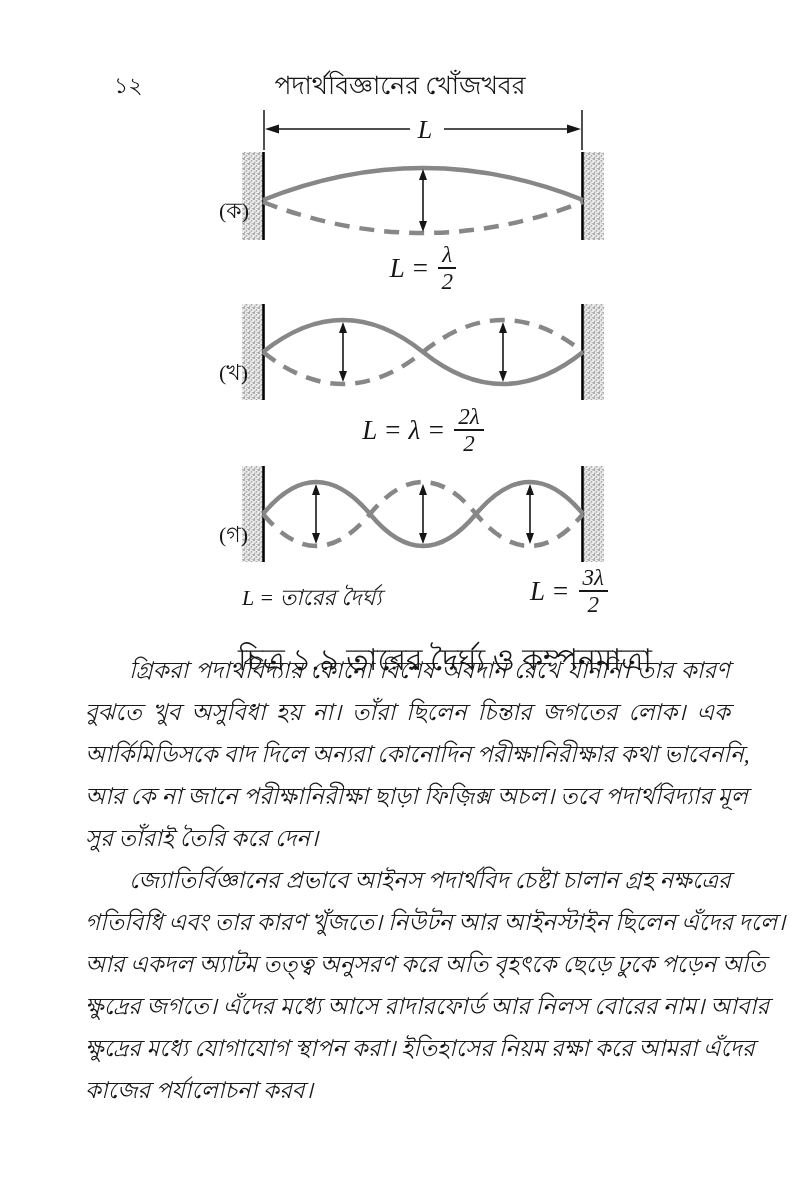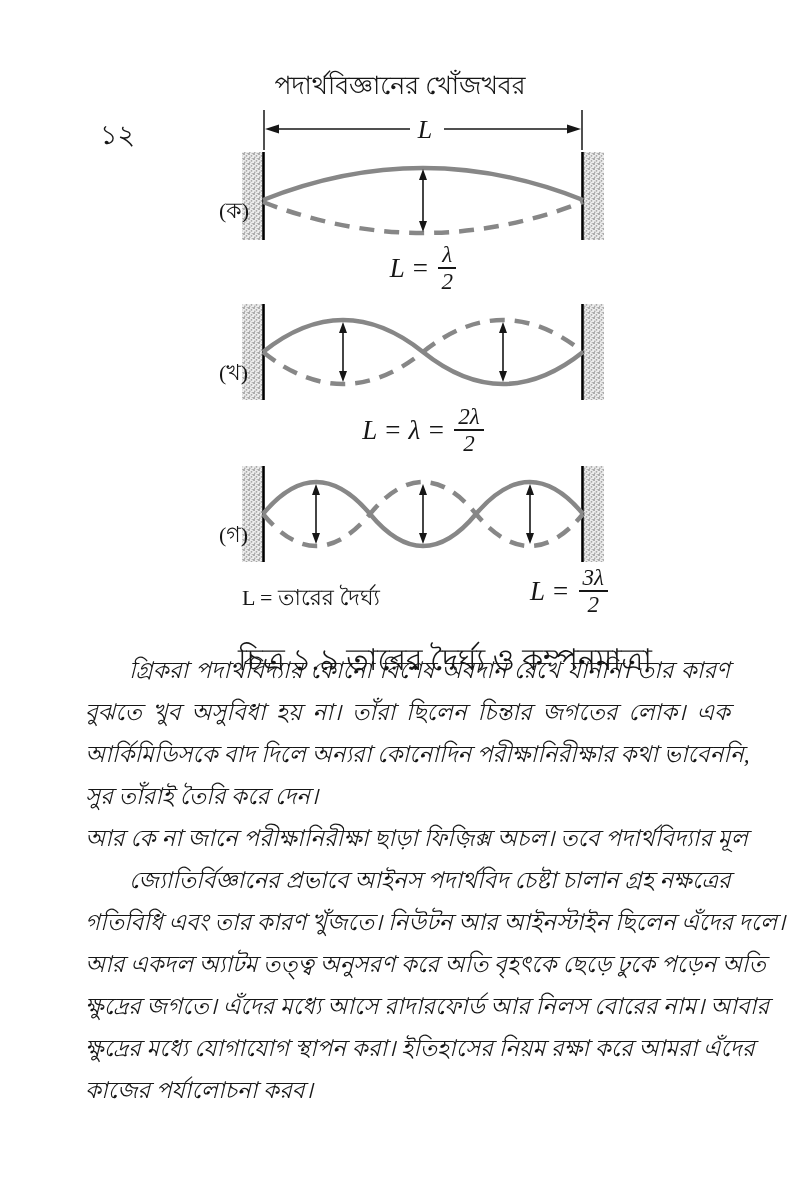--- a/index.html
+++ b/index.html
@@ -1,33 +1,33 @@
 <!DOCTYPE html>
 <html><head>
 <meta charset="utf-8">
 <style>
   html,body{margin:0;padding:0;}
   body{
     width:800px;height:1200px;position:relative;background:#ffffff;
     font-family:"Liberation Serif", serif;color:#161616;overflow:hidden;
   }
-  .pagenum{position:absolute;left:100px;top:68px;font-size:27px;margin-top:46px;}
+  .pagenum{position:absolute;left:114px;top:68px;font-size:22px;}
   .header{position:absolute;left:0;right:0;top:66px;text-align:center;font-size:25px;}
   .fig{position:absolute;left:238px;top:108px;width:370px;}
   .svgwrap{position:relative;}
   .svgwrap svg{display:block;}
   .tag{position:absolute;left:-19px;bottom:10px;font-size:22px;}
   .formula{display:flex;justify-content:center;align-items:center;gap:9px;
     font-size:27px;font-style:italic;margin:3px 0 9px;}
   .frac{display:inline-flex;flex-direction:column;align-items:center;
     font-size:23px;line-height:1.0;}
   .frac .num{border-bottom:2px solid #161616;padding:0 4px 1px;}
   .frac .den{padding-top:1px;}
   .f3row{display:flex;justify-content:space-between;align-items:flex-end;margin-top:2px;}
-  .legend{font-size:22px;padding-bottom:3px;white-space:nowrap;}
+  .legend{font-size:22px;padding-bottom:3px;white-space:nowrap;font-style:italic;}
   .legend.left{margin-left:4px;}
   .legend.right{margin-right:-10px;}
   .caption{text-align:center;font-size:30px;margin-top:16px;white-space:nowrap;}
   .body{position:absolute;left:85px;top:650px;width:645px;font-size:23px;}
   .line{height:42px;line-height:42px;text-align:justify;text-align-last:justify;white-space:nowrap;font-style:italic;}
   .line.short{text-align-last:left;}
   .line.indent{padding-left:44px;}
 </style>
 </head>
 <body>
@@ -160,21 +160,21 @@
     </div>
   </div>
 
   <div class="caption">চিত্র ১.৯ তারের দৈর্ঘ্য ও কম্পনমাত্রা</div>
 </div>
 
 <div class="body">
   <div class="line indent">গ্রিকরা পদার্থবিদ্যায় কোনো বিশেষ অবদান রেখে যাননি। তার কারণ</div>
   <div class="line">বুঝতে খুব অসুবিধা হয় না। তাঁরা ছিলেন চিন্তার জগতের লোক। এক</div>
   <div class="line">আর্কিমিডিসকে বাদ দিলে অন্যরা কোনোদিন পরীক্ষানিরীক্ষার কথা ভাবেননি,</div>
+  <div class="line">আর কে না জানে পরীক্ষানিরীক্ষা ছাড়া ফিজ়িক্স অচল। তবে পদার্থবিদ্যার মূল</div>
   <div class="line short">সুর তাঁরাই তৈরি করে দেন।</div>
-  <div class="line">আর কে না জানে পরীক্ষানিরীক্ষা ছাড়া ফিজ়িক্স অচল। তবে পদার্থবিদ্যার মূল</div>
   <div class="line indent">জ্যোতির্বিজ্ঞানের প্রভাবে আইনস পদার্থবিদ চেষ্টা চালান গ্রহ নক্ষত্রের</div>
   <div class="line">গতিবিধি এবং তার কারণ খুঁজতে। নিউটন আর আইনস্টাইন ছিলেন এঁদের দলে।</div>
   <div class="line">আর একদল অ্যাটম তত্ত্ব অনুসরণ করে অতি বৃহৎকে ছেড়ে ঢুকে পড়েন অতি</div>
   <div class="line">ক্ষুদ্রের জগতে। এঁদের মধ্যে আসে রাদারফোর্ড আর নিলস বোরের নাম। আবার</div>
   <div class="line">ক্ষুদ্রের মধ্যে যোগাযোগ স্থাপন করা। ইতিহাসের নিয়ম রক্ষা করে আমরা এঁদের</div>
   <div class="line short">কাজের পর্যালোচনা করব।</div>
 </div>
 
 </body></html>

